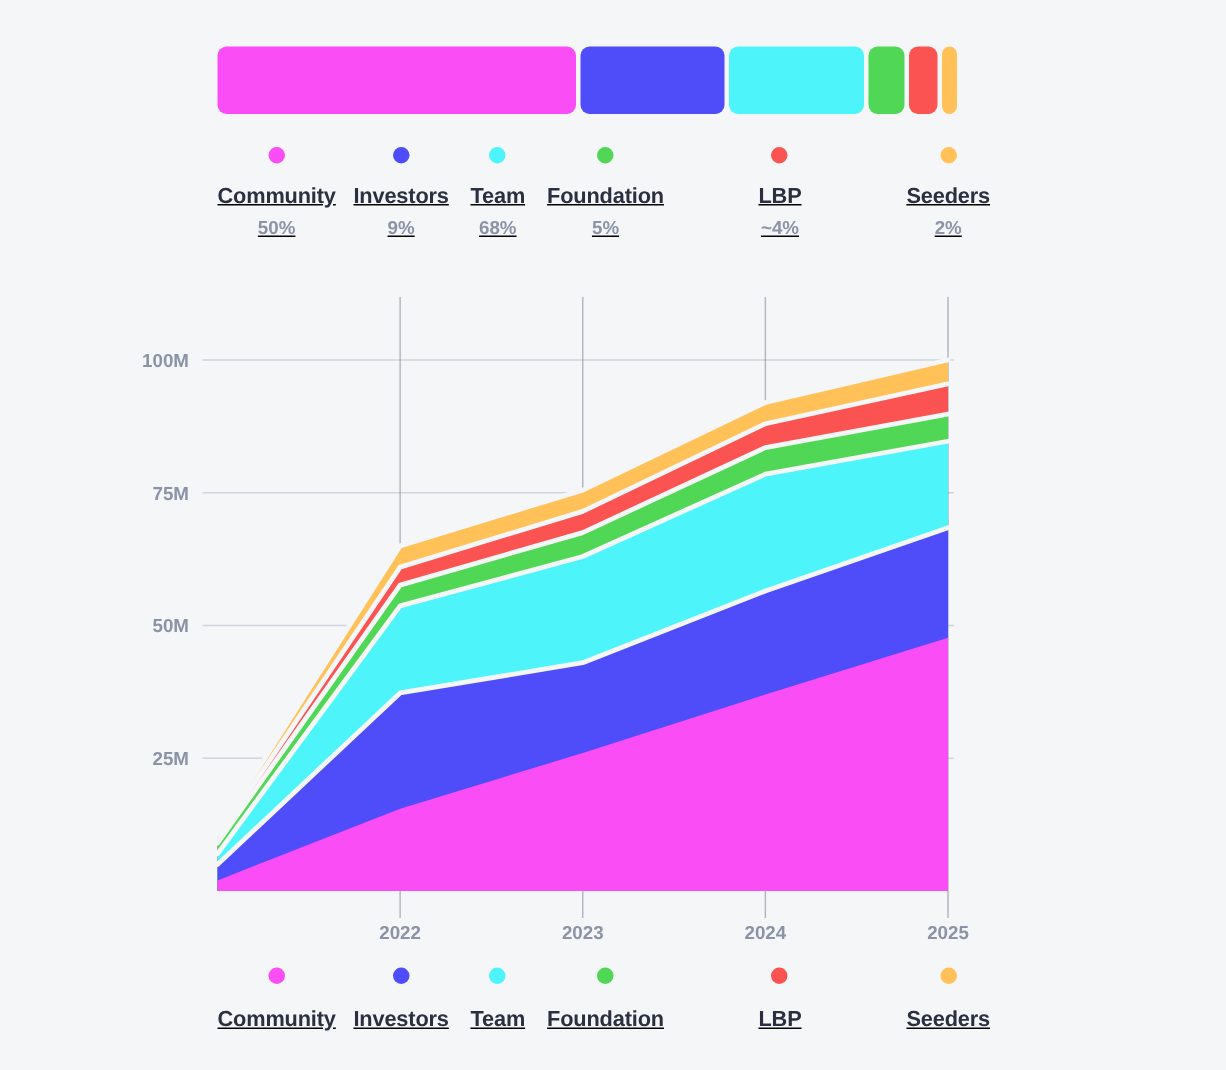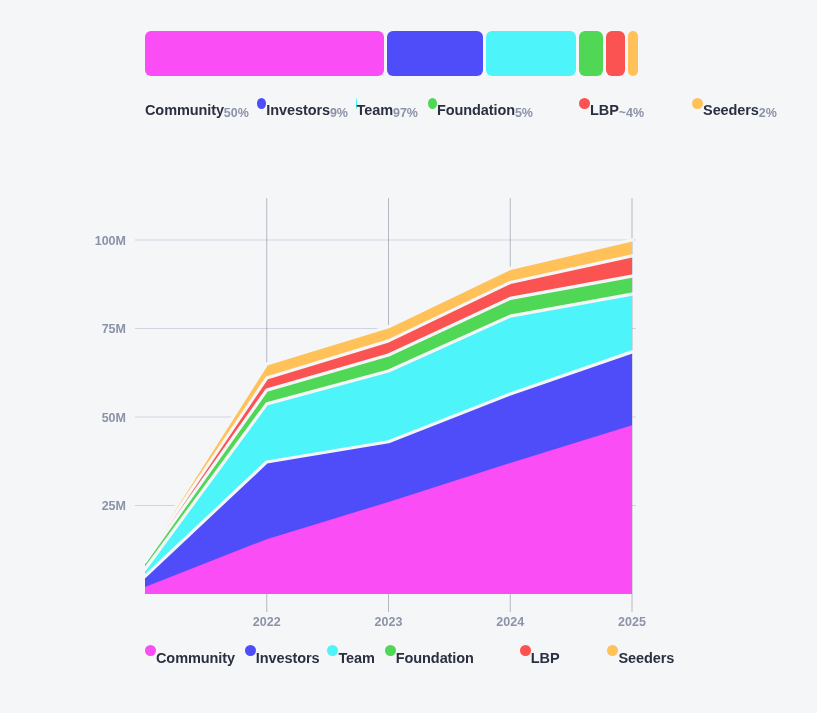--- a/index.html
+++ b/index.html
@@ -49,23 +49,24 @@
     top: 98px;
     width: 534px;
   }
   .legend-bottom {
     left: 131px;
     top: 645px;
     width: 534px;
   }
   .legend-item {
     display: flex;
-    flex-direction: row;
+    flex-direction: column;
     align-items: center;
     text-align: center;
+    text-decoration: underline;
   }
   .legend-dot {
     width: 11px;
     height: 11px;
     border-radius: 50%;
     margin-bottom: 14px;
   }
   .legend-label {
     font-size: 14.5px;
     font-weight: bold;
@@ -126,21 +127,21 @@
         <div class="legend-pct">50%</div>
       </div>
       <div class="legend-item" style="width: 91px; margin-left: 10px;">
         <div class="legend-dot" style="background: rgb(79, 77, 250);"></div>
         <div class="legend-label">Investors</div>
         <div class="legend-pct">9%</div>
       </div>
       <div class="legend-item" style="width: 62px; margin-left: 8px;">
         <div class="legend-dot" style="background: rgb(77, 245, 250);"></div>
         <div class="legend-label">Team</div>
-        <div class="legend-pct">97%</div>
+        <div class="legend-pct">68%</div>
       </div>
       <div class="legend-item" style="width: 105px; margin-left: 10px;">
         <div class="legend-dot" style="background: rgb(79, 215, 85);"></div>
         <div class="legend-label">Foundation</div>
         <div class="legend-pct">5%</div>
       </div>
       <div class="legend-item" style="width: 85px; margin-left: 46px;">
         <div class="legend-dot" style="background: rgb(251, 82, 82);"></div>
         <div class="legend-label">LBP</div>
         <div class="legend-pct">~4%</div>

